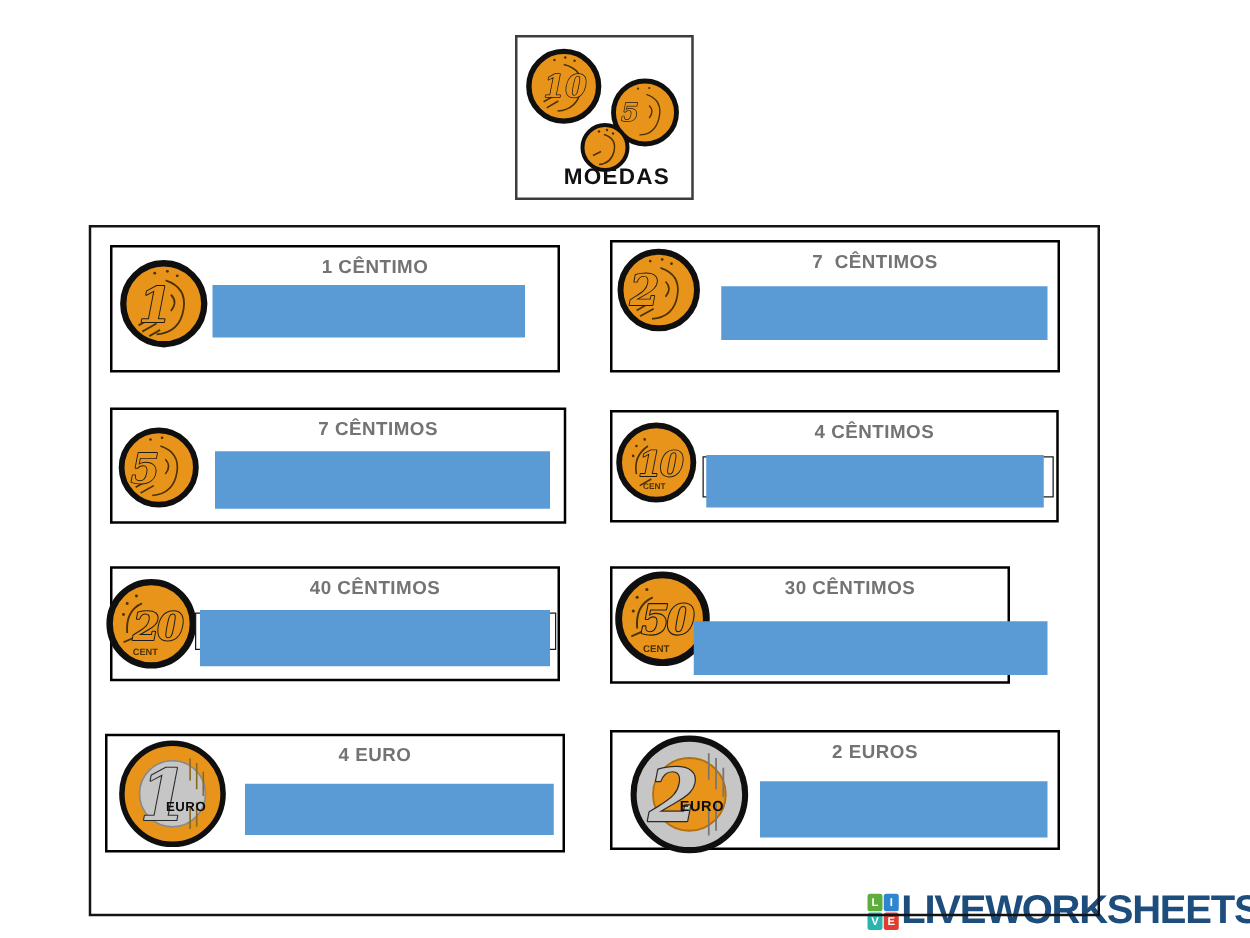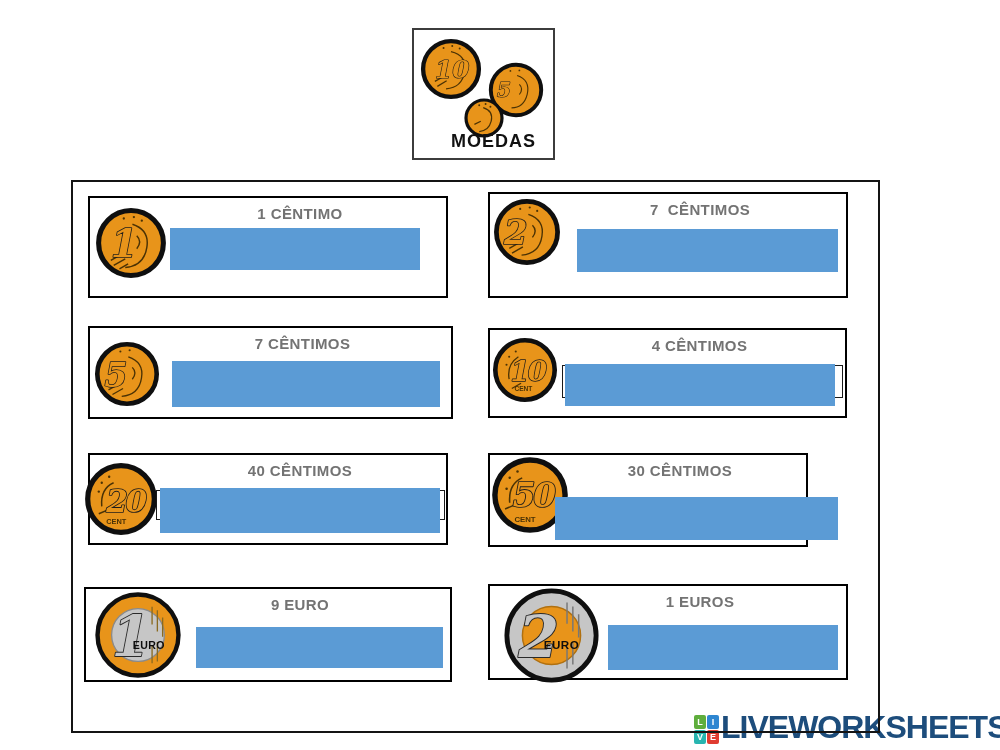--- a/index.html
+++ b/index.html
@@ -199,35 +199,35 @@
     <div class="card" style="left:11px;top:405px;width:368px;height:95px">
       <svg class="coin" style="left:8px;top:2px;width:88px;height:88px" viewBox="0 0 100 100">
         <circle cx="50" cy="50" r="46" stroke="#0f0f0f" stroke-width="5" fill="#E8941A"></circle>
         <circle cx="50" cy="50" r="30" stroke="#8a8a8a" stroke-width="1.5" fill="#C6C6C6"></circle>
         <g stroke="#8a6a20" fill="none" stroke-width="1.5">
           <path d="M66 18 v20 M72 22 v24 M78 30 v22 M66 62 v20 M72 58 v22"></path>
         </g>
         <text x="20" y="74" font-size="64" font-style="italic" font-weight="bold" font-family="DejaVu Serif, serif" stroke="#2a2a2a" stroke-width="2" paint-order="stroke" stroke-linejoin="round" fill="#C6C6C6">1</text>
         <text x="44" y="66" font-size="12" font-weight="bold" fill="#0d0d0d" letter-spacing="0.5">EURO</text>
       </svg>
-      <div class="card-label">9 EURO</div>
+      <div class="card-label">4 EURO</div>
       <div class="answer-blue" style="left: 110px; top: 38px; width: 247px; height: 41px; background-color: rgb(91, 155, 213);"></div>
     </div>
 
     <div class="card" style="left:415px;top:402px;width:360px;height:96px">
       <svg class="coin" style="left:13px;top:1px;width:97px;height:97px" viewBox="0 0 100 100">
         <circle cx="50" cy="50" r="46" stroke="#0f0f0f" stroke-width="5" fill="#C6C6C6"></circle>
         <circle cx="50" cy="50" r="30" stroke="#b07010" stroke-width="1.5" fill="#E8941A"></circle>
         <g stroke="#777777" fill="none" stroke-width="1.5">
           <path d="M66 16 v22 M72 20 v26 M78 28 v24 M66 62 v22 M72 58 v22"></path>
         </g>
         <text x="16" y="72" font-size="60" font-style="italic" font-weight="bold" font-family="DejaVu Serif, serif" stroke="#2a2a2a" stroke-width="2" paint-order="stroke" stroke-linejoin="round" fill="#C6C6C6">2</text>
         <text x="42" y="64" font-size="12" font-weight="bold" fill="#0d0d0d" letter-spacing="0.5">EURO</text>
       </svg>
-      <div class="card-label">1 EUROS</div>
+      <div class="card-label">2 EUROS</div>
       <div class="answer-blue" style="left: 118px; top: 39px; width: 230px; height: 45px; background-color: rgb(91, 155, 213);"></div>
     </div>
 
   </div>
 
   <div class="lw-logo">
     <div class="lw-tiles">
       <span class="lw-tile" style="background-color: rgb(95, 174, 61);">L</span>
       <span class="lw-tile" style="background-color: rgb(46, 134, 209);">I</span>
       <span class="lw-tile" style="background-color: rgb(40, 181, 176);">V</span>

